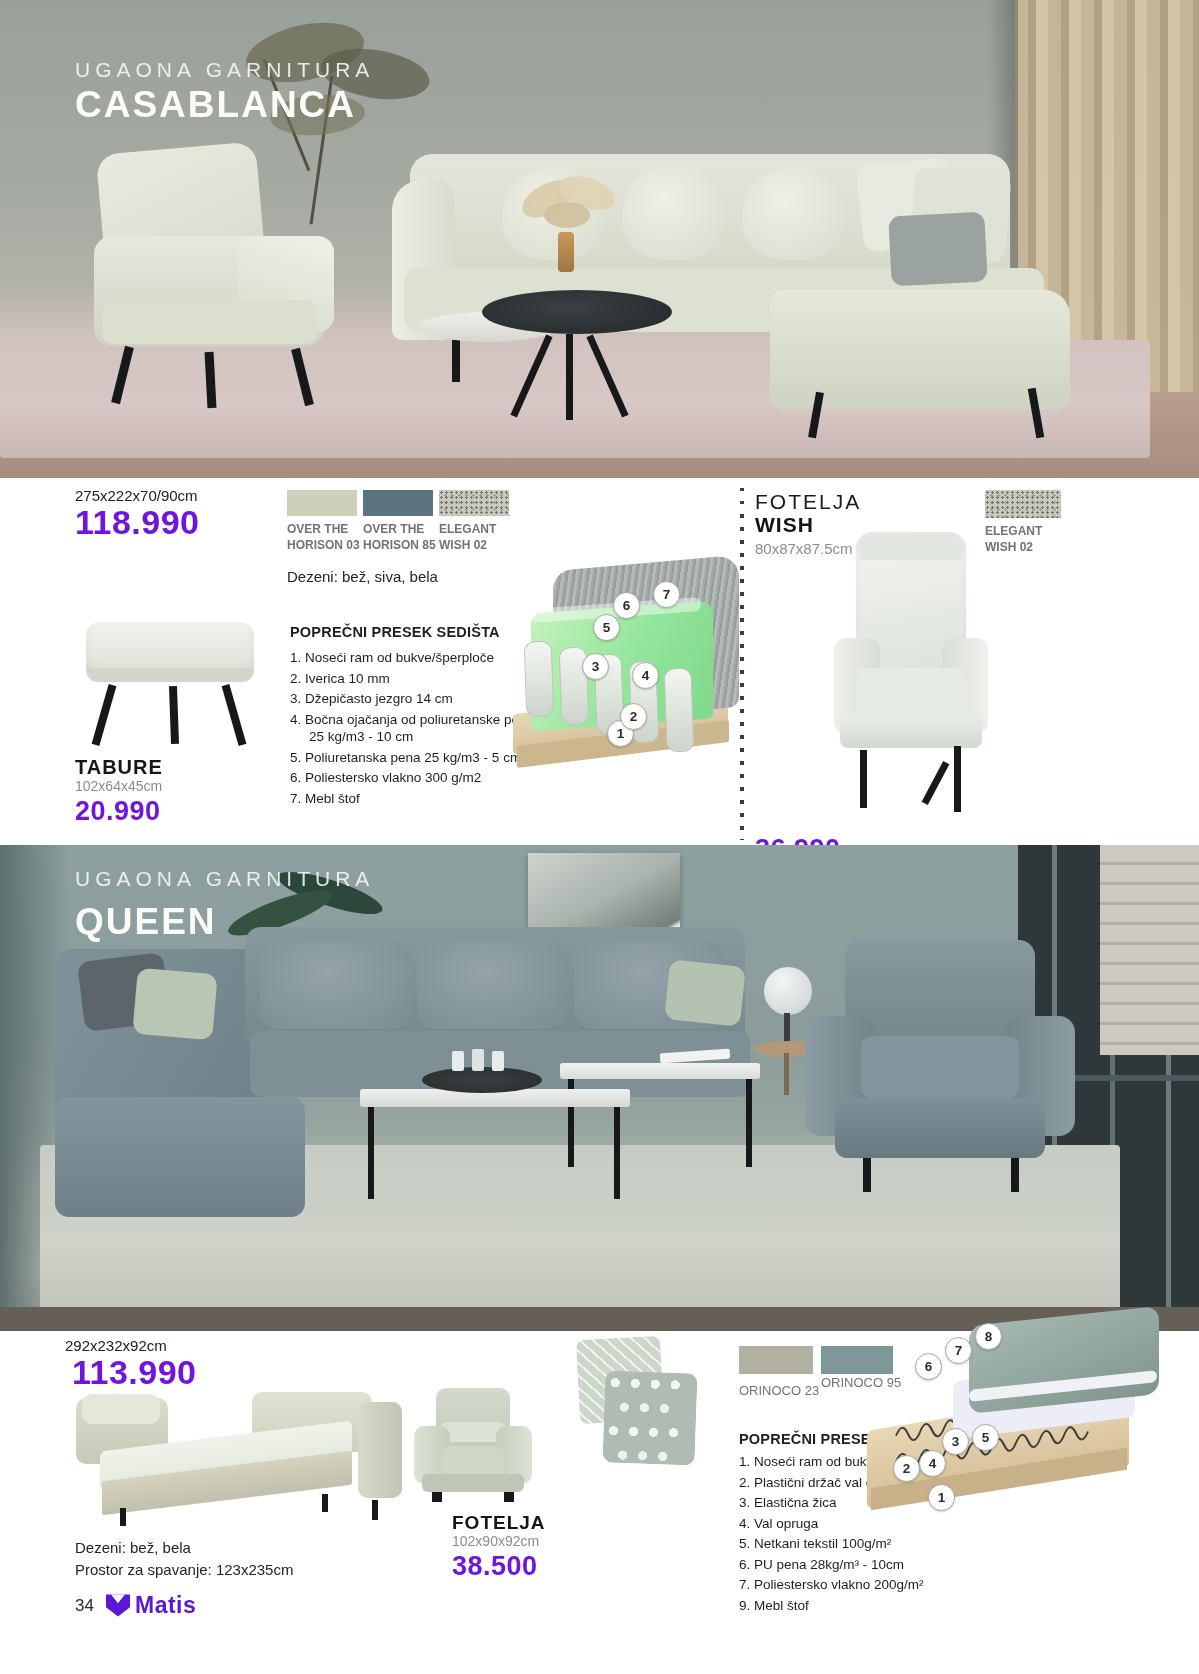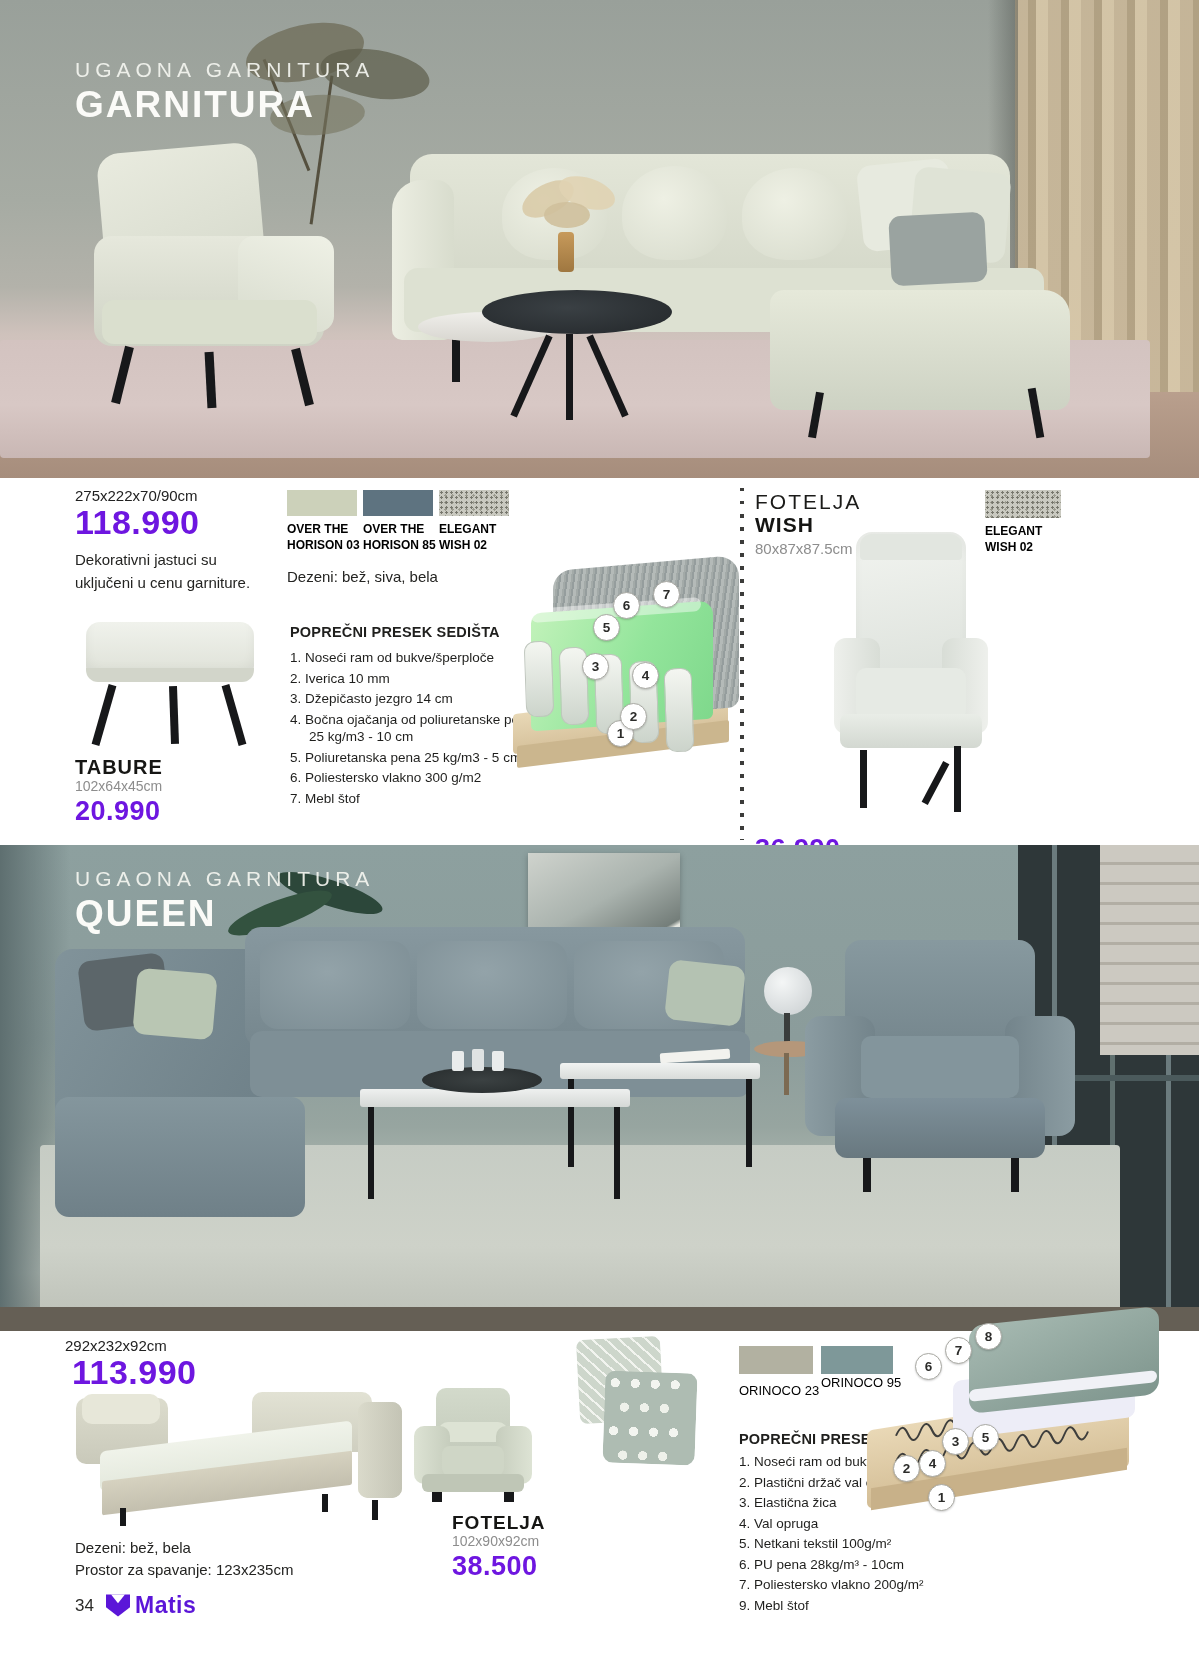--- a/index.html
+++ b/index.html
@@ -10,21 +10,21 @@
 
   
   .overlay-cat{font-size:21px;font-weight:400;letter-spacing:5px;color:rgba(244,245,240,.92)}
   .overlay-name{font-size:37px;font-weight:800;letter-spacing:2px;color:#fbfbf8}
   .dims-dark{font-size:15px;color:#222}
   .dims-grey{font-size:14px;color:#8d8d8d}
   .price-lg{font-size:34px;font-weight:800;color:#6e16e0;letter-spacing:.5px}
   .price-md{font-size:27px;font-weight:800;color:#6e16e0;letter-spacing:.5px}
   .note{font-size:15px;color:#242422;line-height:1.55}
   .swatch{width:70px;height:26px;display:block}
-  .swatch-lbl{font-size:12px;font-weight:600;color:#000000;line-height:1.32;margin-top:6px}
+  .swatch-lbl{font-size:12px;font-weight:600;color:#737373;line-height:1.32;margin-top:6px}
   .speckle{background-color:#c9c9c0;background-image:radial-gradient(#76766c 1px,transparent 1.4px),radial-gradient(#9c9c90 1px,transparent 1.4px);background-size:5px 5px,7px 7px;background-position:0 0,3px 2px}
   .presek-title{font-size:14.5px;font-weight:700;color:#1f1f1d;letter-spacing:.2px}
   .presek-list{font-size:13.5px;color:#1f1f1d;line-height:1.3}
   .presek-list div{padding-left:19px;text-indent:-19px;margin-top:3px}
   .prod-name{font-size:20px;font-weight:800;letter-spacing:1px;color:#161614}
   .callout{position:absolute;width:27px;height:27px;border-radius:50%;background:#fff;border:1px solid #a9a9a3;box-shadow:0 1px 2px rgba(0,0,0,.18);font-size:13.5px;font-weight:700;color:#2c2c2a;display:flex;align-items:center;justify-content:center}
   .dotline{width:4px;background-image:repeating-linear-gradient(180deg,#3c3c3a 0 3.5px,transparent 3.5px 13px)}
 
   
   .scene{position:absolute;left:0;overflow:hidden}
@@ -90,30 +90,26 @@
       <div class="leg" style="left:158px;top:54px;width:7px;height:86px"></div>
 
       <div class="s" style="left:150px;top:-48px;width:16px;height:40px;background:linear-gradient(180deg,#c79a5b,#9f7740);border-radius:4px"></div>
       <div class="s" style="left:112px;top:-96px;width:56px;height:30px;background:#d9cba8;border-radius:50%;transform:rotate(-28deg);opacity:.9"></div>
       <div class="s" style="left:150px;top:-102px;width:58px;height:30px;background:#e0d3b2;border-radius:50%;transform:rotate(18deg);opacity:.9"></div>
       <div class="s" style="left:136px;top:-78px;width:46px;height:26px;background:#cfc09c;border-radius:50%;opacity:.9"></div>
     </div>
 
     <div class="s" style="left:75px;top:58px">
       <div class="overlay-cat">UGAONA GARNITURA</div>
-      <div class="overlay-name" style="margin-top:2px">GARNITURA</div>
+      <div class="overlay-name" style="margin-top:2px">CASABLANCA</div>
     </div>
   </div>
 
   <div class="abs dims-dark" style="left:75px;top:487px">275x222x70/90cm</div>
   <div class="abs price-lg" style="left:75px;top:503px">118.990</div>
-  <div class="abs note" style="left:75px;top:548px">
-    <div>Dekorativni jastuci su</div>
-    <div>uključeni u cenu garniture.</div>
-  </div>
 
   <div class="abs" style="left:78px;top:612px;width:190px;height:150px">
     <div class="s" style="left:8px;top:10px;width:168px;height:58px;background:linear-gradient(180deg,#f0f2ec,#dde0d6);border-radius:14px;box-shadow:inset 0 -10px 12px rgba(0,0,0,.05)"></div>
     <div class="s" style="left:8px;top:56px;width:168px;height:14px;background:#d2d5ca;border-radius:0 0 12px 12px"></div>
     <div class="leg" style="left:22px;top:72px;width:8px;height:62px;transform:rotate(16deg)"></div>
     <div class="leg" style="left:92px;top:74px;width:8px;height:58px;transform:rotate(-2deg)"></div>
     <div class="leg" style="left:152px;top:72px;width:8px;height:62px;transform:rotate(-16deg)"></div>
   </div>
   <div class="abs prod-name" style="left:75px;top:756px">TABURE</div>
   <div class="abs dims-grey" style="left:75px;top:778px">102x64x45cm</div>
@@ -267,21 +263,21 @@
       <div class="leg" style="left:254px;top:62px;width:6px;height:92px"></div>
       <div class="s" style="left:62px;top:22px;width:120px;height:26px;background:radial-gradient(ellipse,#3b4142,#262b2c);border-radius:50%"></div>
       <div class="s" style="left:92px;top:6px;width:12px;height:20px;background:#e9ecec;border-radius:2px"></div>
       <div class="s" style="left:112px;top:4px;width:12px;height:22px;background:#dfe3e3;border-radius:2px"></div>
       <div class="s" style="left:132px;top:6px;width:12px;height:20px;background:#e9ecec;border-radius:2px"></div>
       <div class="s" style="left:300px;top:6px;width:70px;height:10px;background:#f2f2ee;border-radius:2px;transform:rotate(-4deg)"></div>
     </div>
 
     <div class="s" style="left:75px;top:22px">
       <div class="overlay-cat">UGAONA GARNITURA</div>
-      <div class="overlay-name" style="margin-top:2px">QUEEN</div>
+      <div class="overlay-name" style="margin-top:10px">QUEEN</div>
     </div>
   </div>
 
   <div class="abs dims-dark" style="left:65px;top:1337px">292x232x92cm</div>
   <div class="abs price-lg" style="left:72px;top:1353px">113.990</div>
 
   <div class="abs" style="left:72px;top:1392px;width:330px;height:145px">
     <div class="s" style="left:4px;top:6px;width:92px;height:66px;background:linear-gradient(180deg,#dcdccd,#c9c9ba);border-radius:10px"></div>
     <div class="s" style="left:10px;top:2px;width:78px;height:30px;background:#e7e7d9;border-radius:10px"></div>
     <div class="s" style="left:180px;top:0;width:120px;height:60px;background:linear-gradient(180deg,#e2e2d4,#cfcfc0);border-radius:10px"></div>

